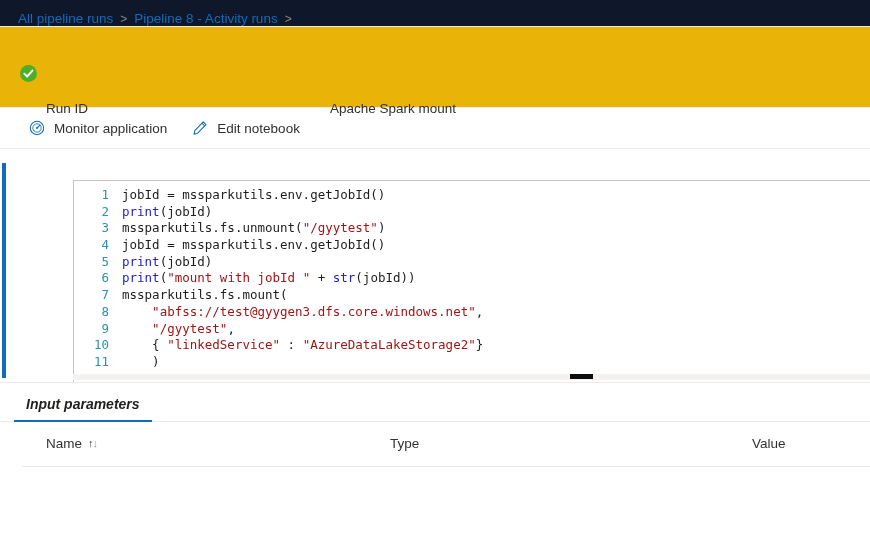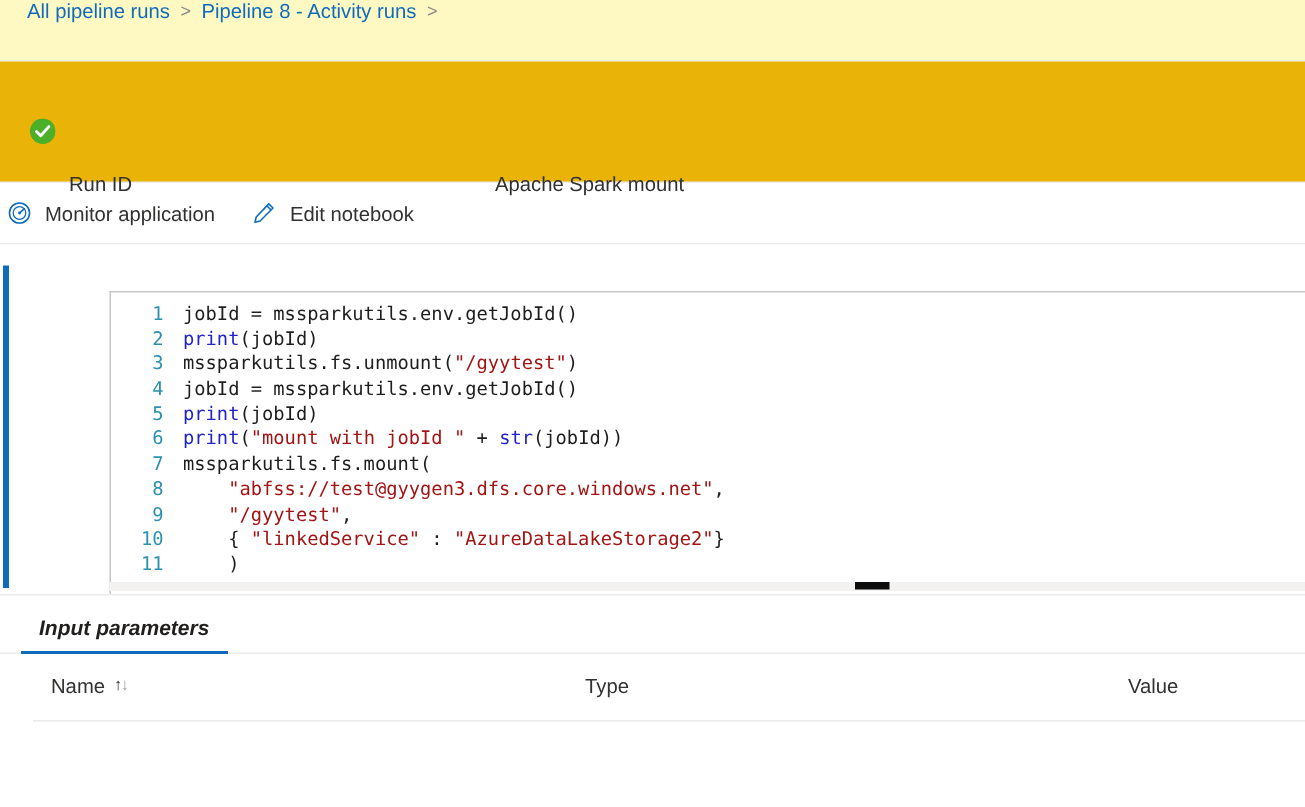--- a/index.html
+++ b/index.html
@@ -14,27 +14,27 @@
     font-family: "Liberation Sans", sans-serif;
     font-size: 13px;
     color: #201f1e;
     -webkit-font-smoothing: antialiased;
   }
 
   .page { position: relative; width: 870px; height: 538px; }
 
   
   .breadcrumb {
-    height: 41px;
-    display: flex;
-    align-items: flex-start;
+    height: 27px;
+    display: flex;
+    align-items: flex-end;
     padding-left: 18px;
     box-sizing: border-box;
     border-bottom: 1px solid #edebe9;
-    background: #fef9c3;
+    background: #0f172a;
   }
   .crumb {
     color: #0f6cbd;
     font-size: 13.5px;
     cursor: pointer;
     white-space: nowrap;
   }
   .crumb-sep {
     color: #8a8886;
     font-size: 12px;
@@ -72,21 +72,21 @@
     white-space: nowrap;
   }
   .meta-runid { left: 46px; }
   .meta-pool  { left: 330px; }
 
   
   .commandbar {
     height: 41px;
     display: flex;
     align-items: center;
-    padding-left: 4px;
+    padding-left: 28px;
     box-sizing: border-box;
     border-bottom: 1px solid #edebe9;
     background: #fff;
   }
   .cmd {
     display: flex;
     align-items: center;
     height: 30px;
     margin-right: 24px;
     cursor: pointer;
@@ -228,21 +228,21 @@
   .th {
     position: absolute;
     top: 14px;
     font-size: 13.5px;
     color: #323130;
     white-space: nowrap;
     display: flex;
     align-items: center;
     cursor: default;
   }
-  .th-name  { left: 34px; cursor: pointer; }
+  .th-name  { left: 46px; cursor: pointer; }
   .th-type  { left: 390px; }
   .th-value { left: 752px; }
   .sort-arrows {
     margin-left: 6px;
     display: inline-flex;
     align-items: center;
     font-size: 11px;
     line-height: 1;
     letter-spacing: -1px;
   }

